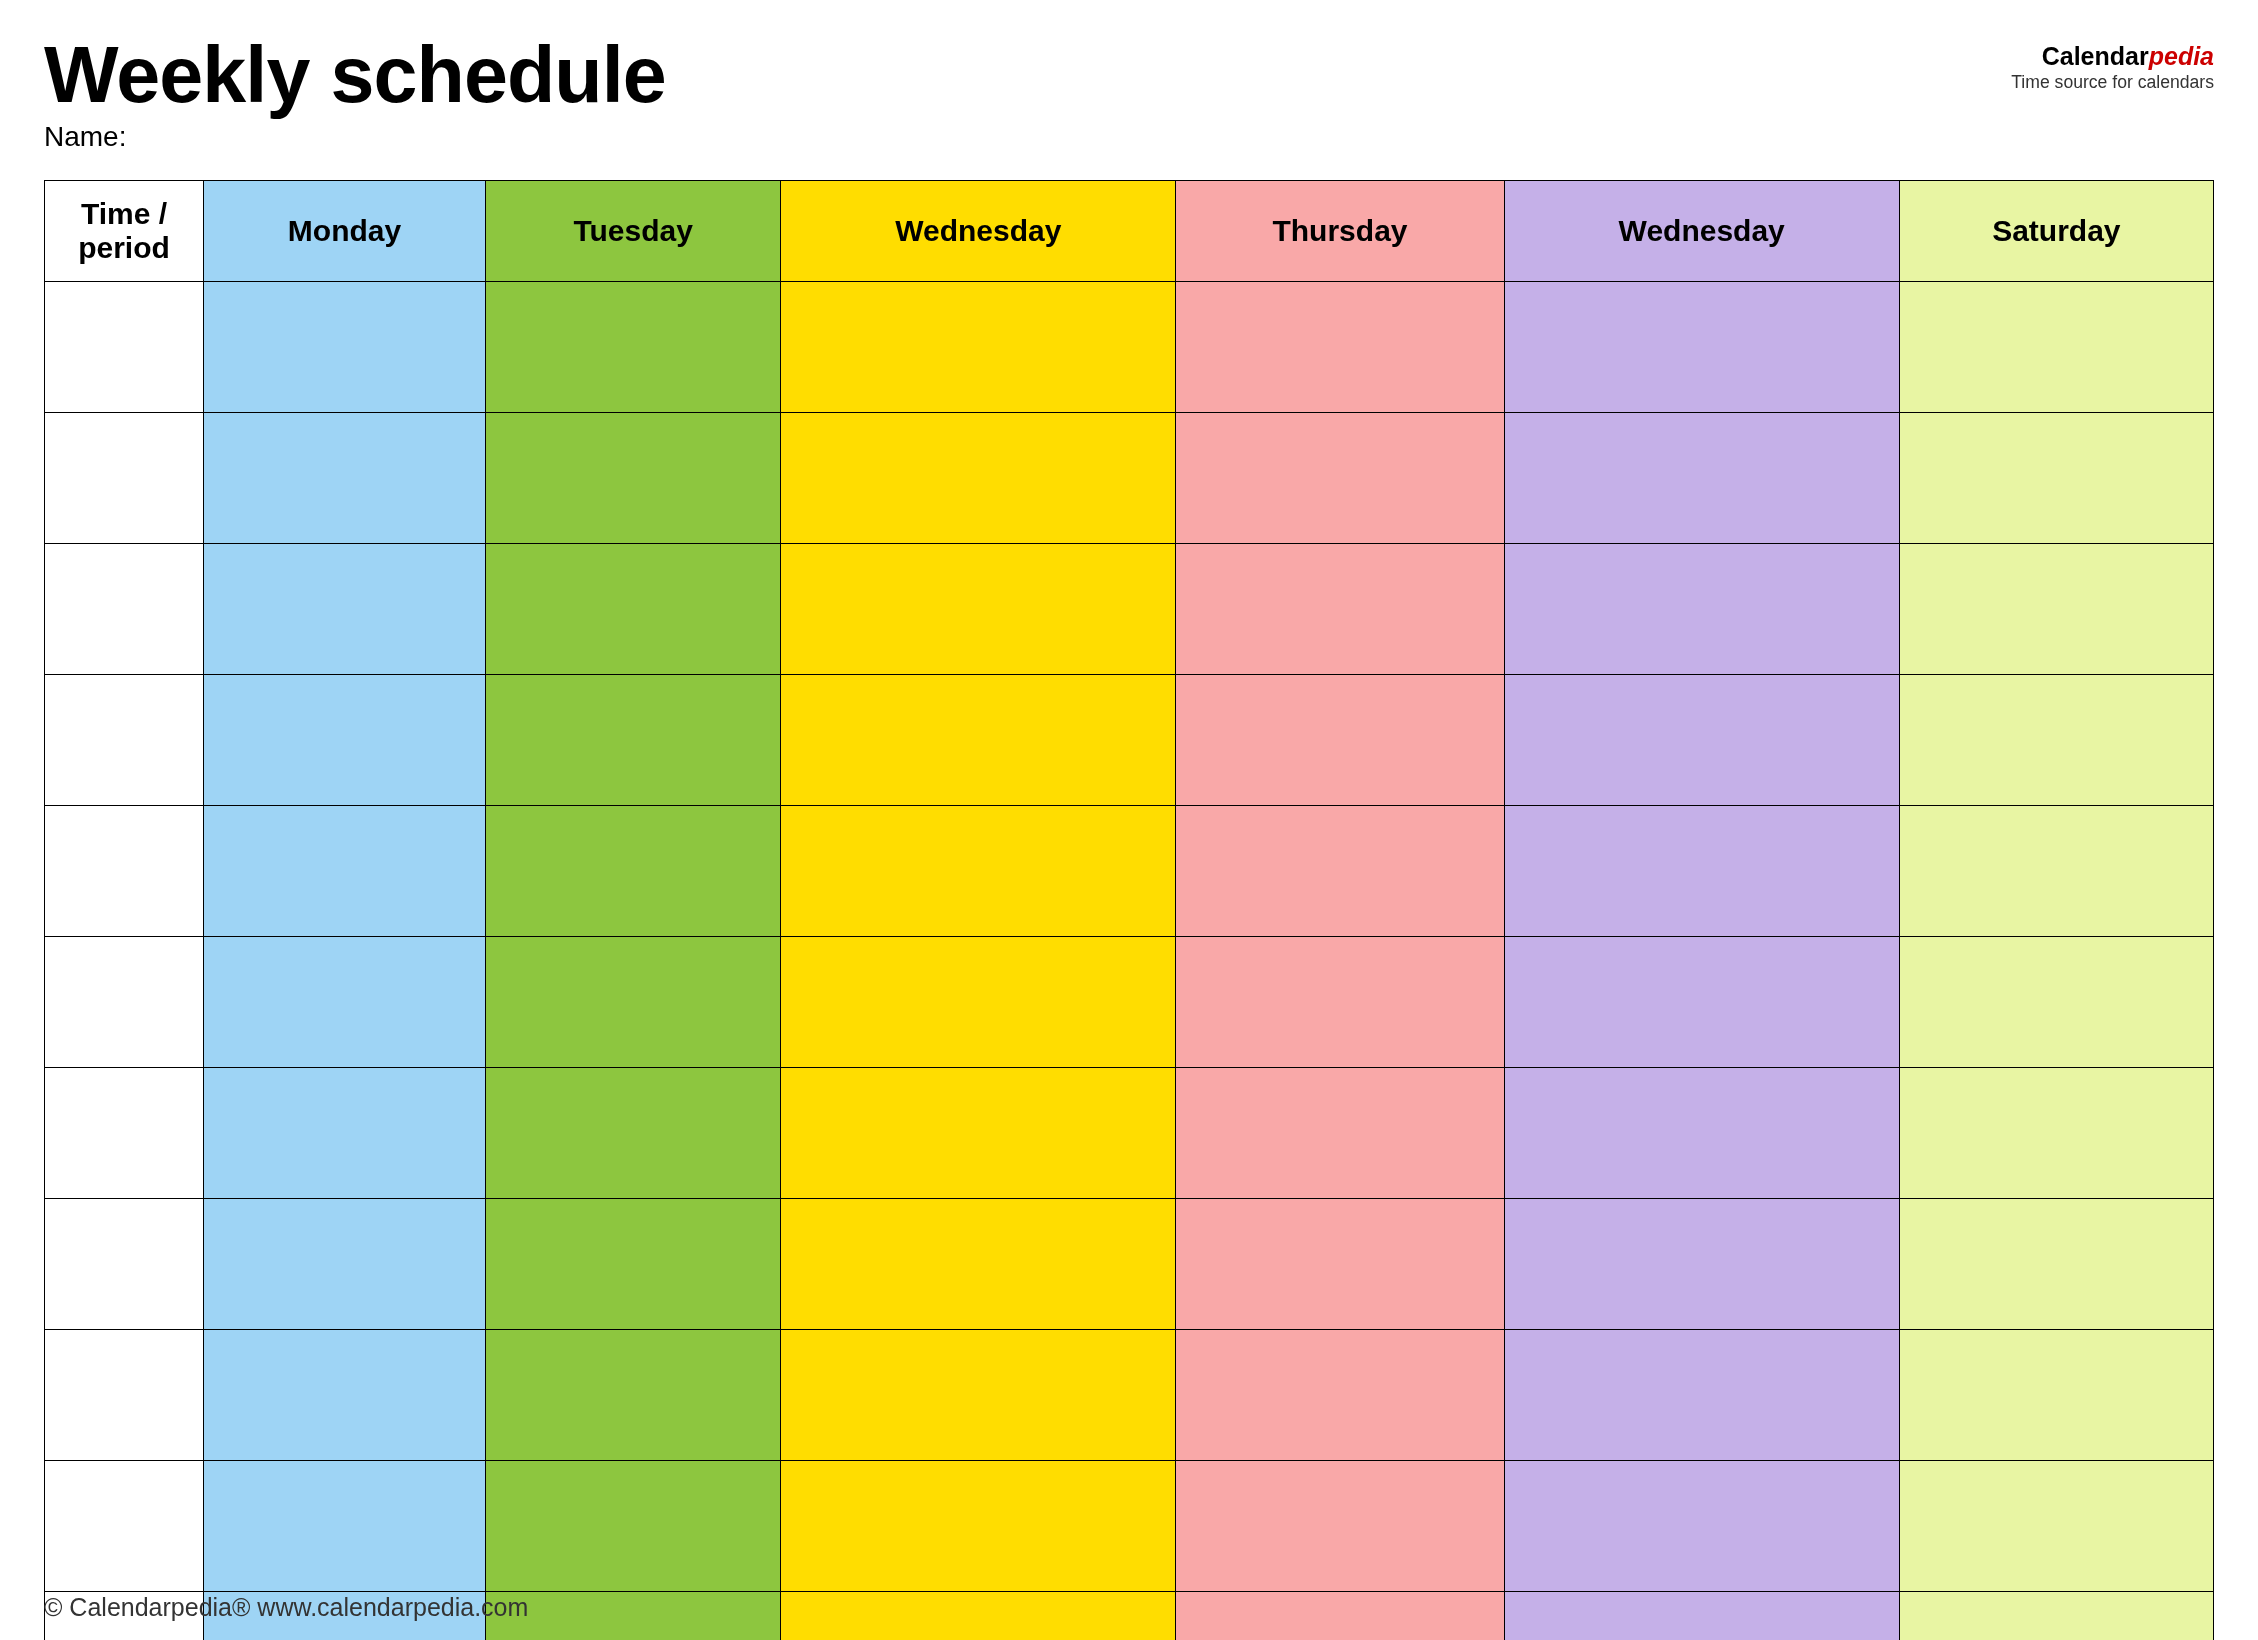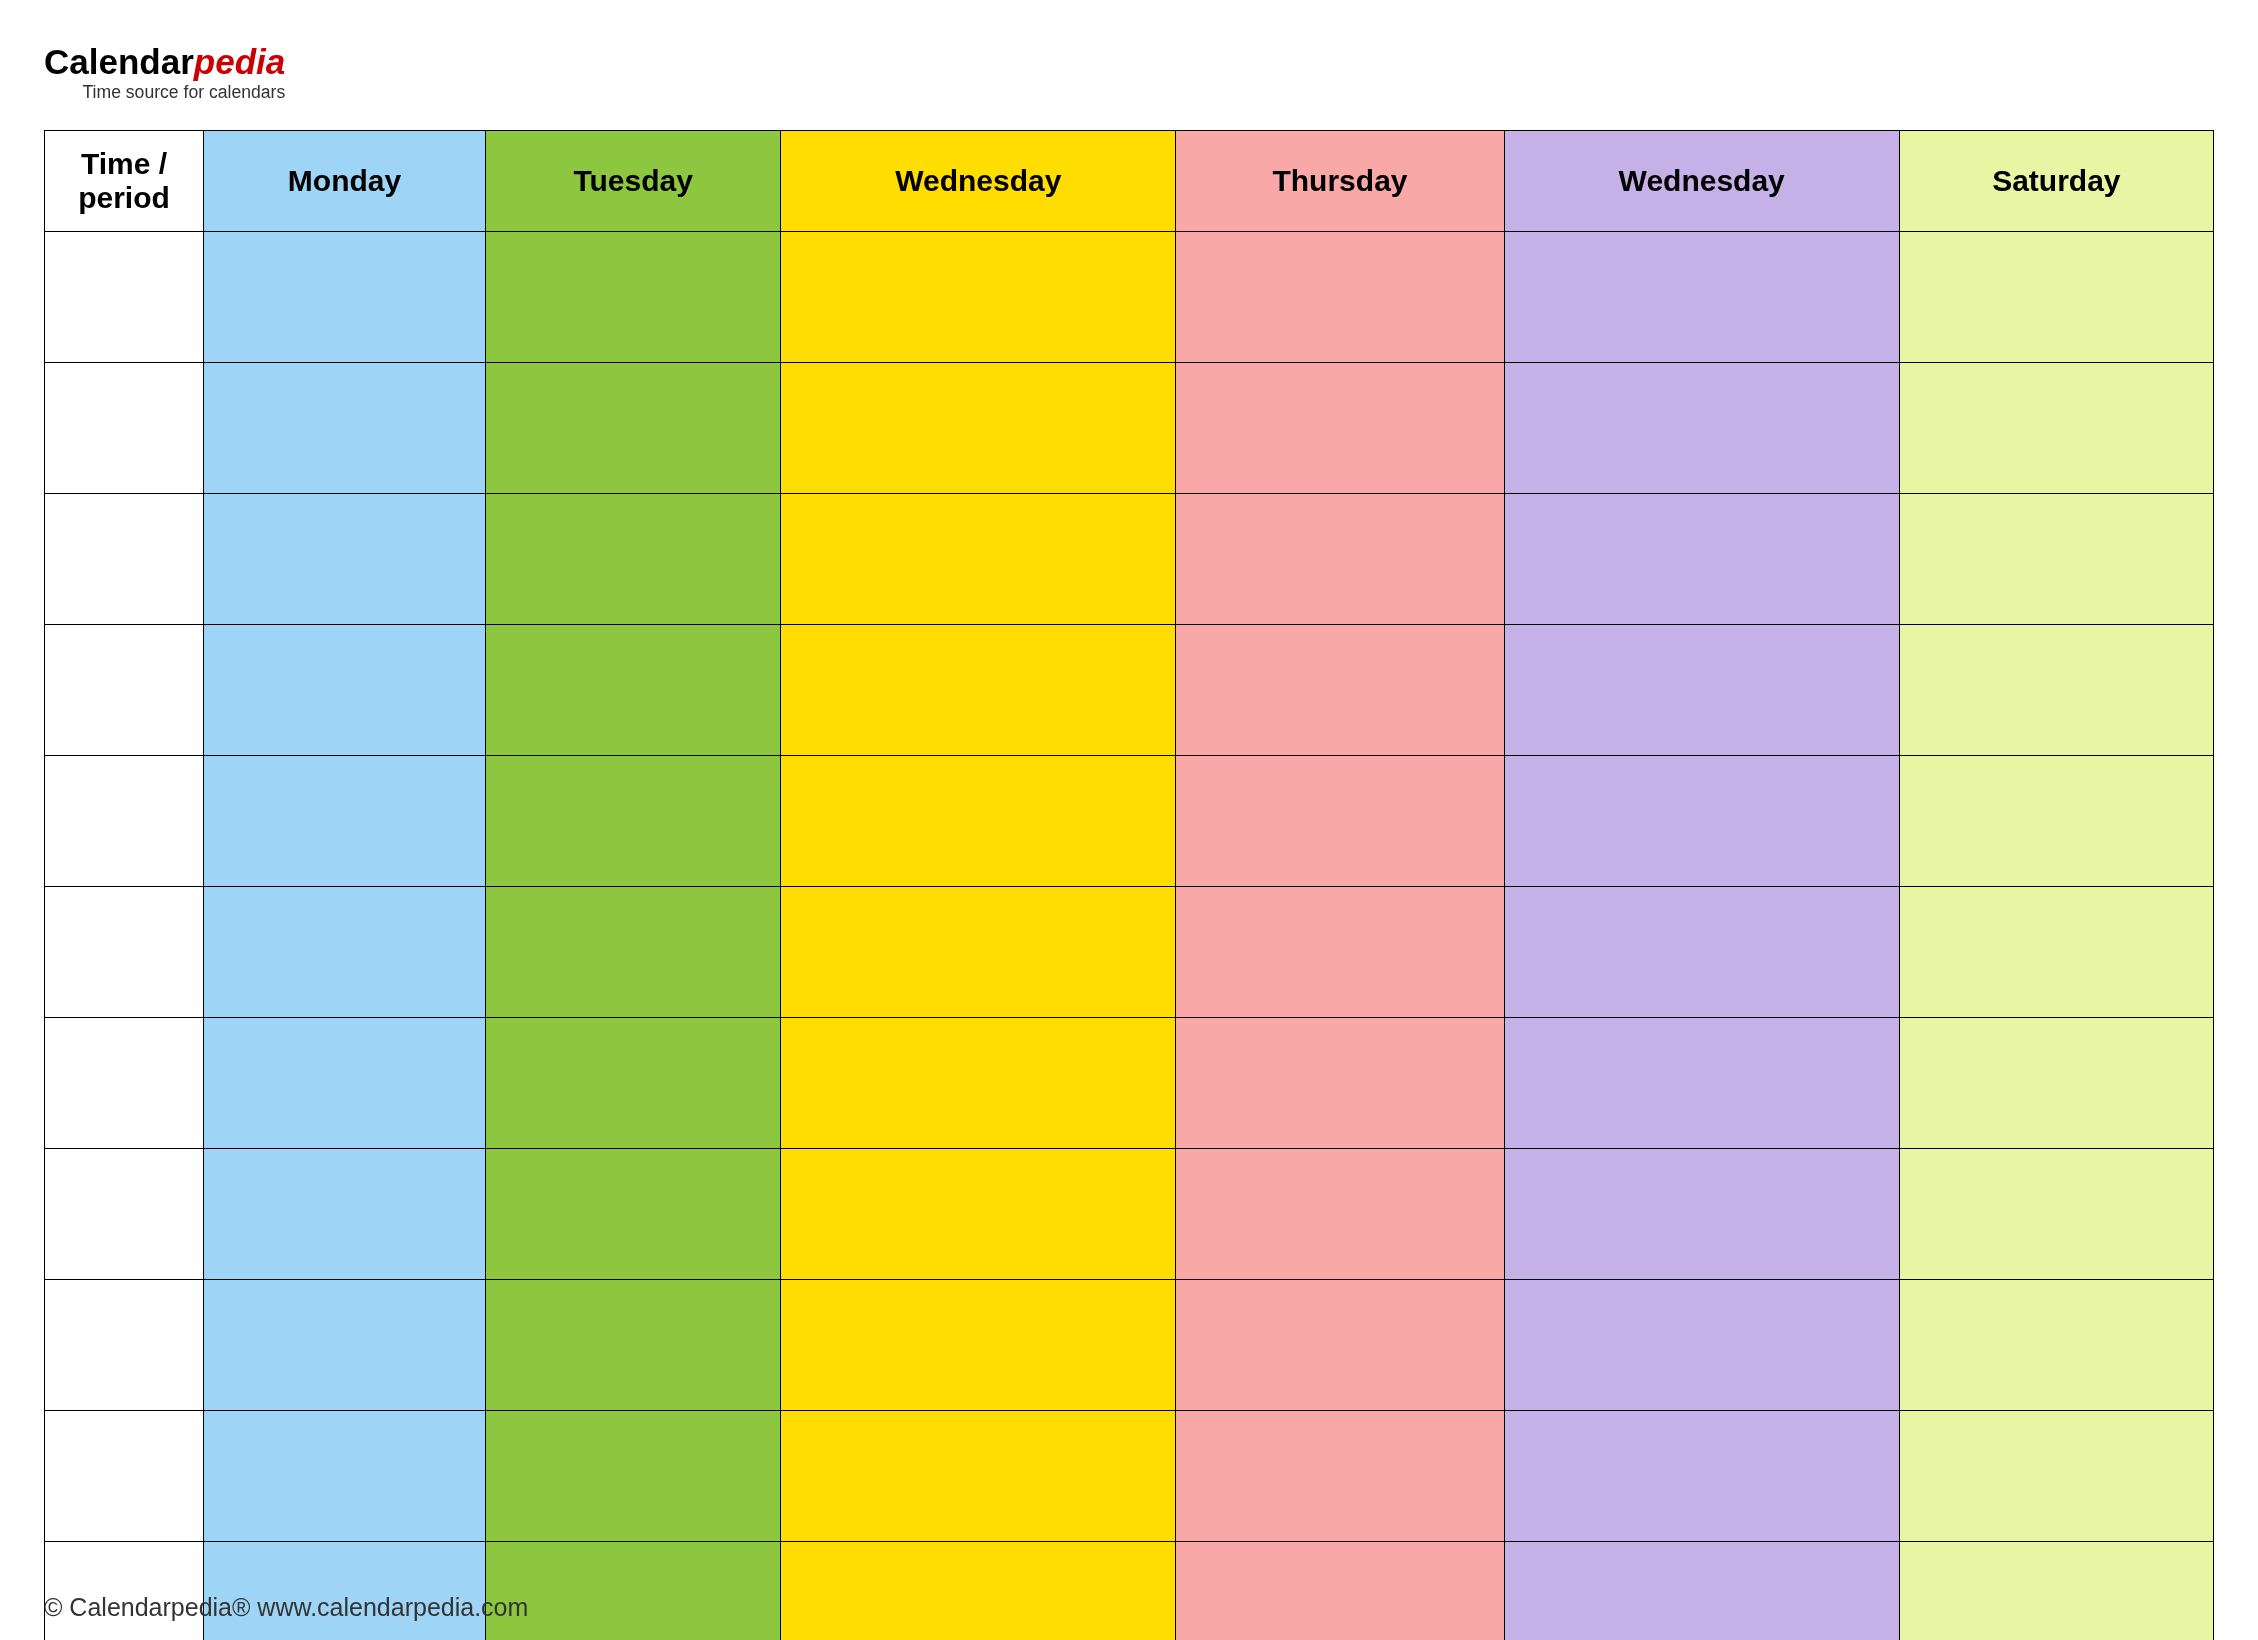--- a/index.html
+++ b/index.html
@@ -45,21 +45,21 @@
     }
 
     .logo-area {
       display: flex;
       flex-direction: column;
       align-items: flex-end;
       margin-top: 8.8px;
     }
 
     .logo-text {
-      font-size: 35px;
+      font-size: 25px;
       font-weight: bold;
       color: #000000;
       line-height: 1;
     }
 
     .logo-text span.red {
       color: #cc0000;
       font-style: italic;
       font-weight: bold;
     }
@@ -136,20 +136,24 @@
       bottom: 17.6px;
       left: 44px;
       font-size: 25px;
       color: #333333;
     }
   </style>
 </head>
 <body>
 
 <div class="header-area">
+  <div class="title-section">
+    <h1 class="main-title">Weekly schedule</h1>
+    <span class="name-label">Name:</span>
+  </div>
   <div class="logo-area">
     <div class="logo-text">
       <span class="black-bold">Calendar</span><span class="red">pedia</span>
     </div>
     <div class="logo-subtitle">Time source for calendars</div>
   </div>
 </div>
 
 <table class="schedule-table">
   <thead>

